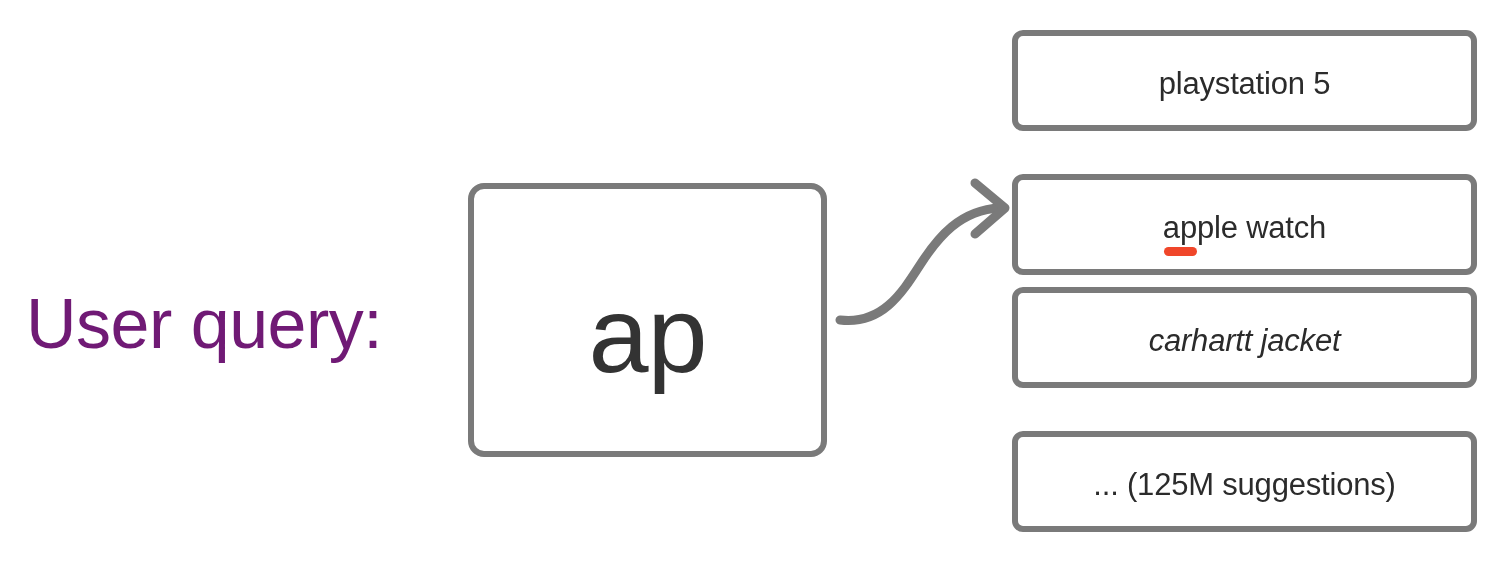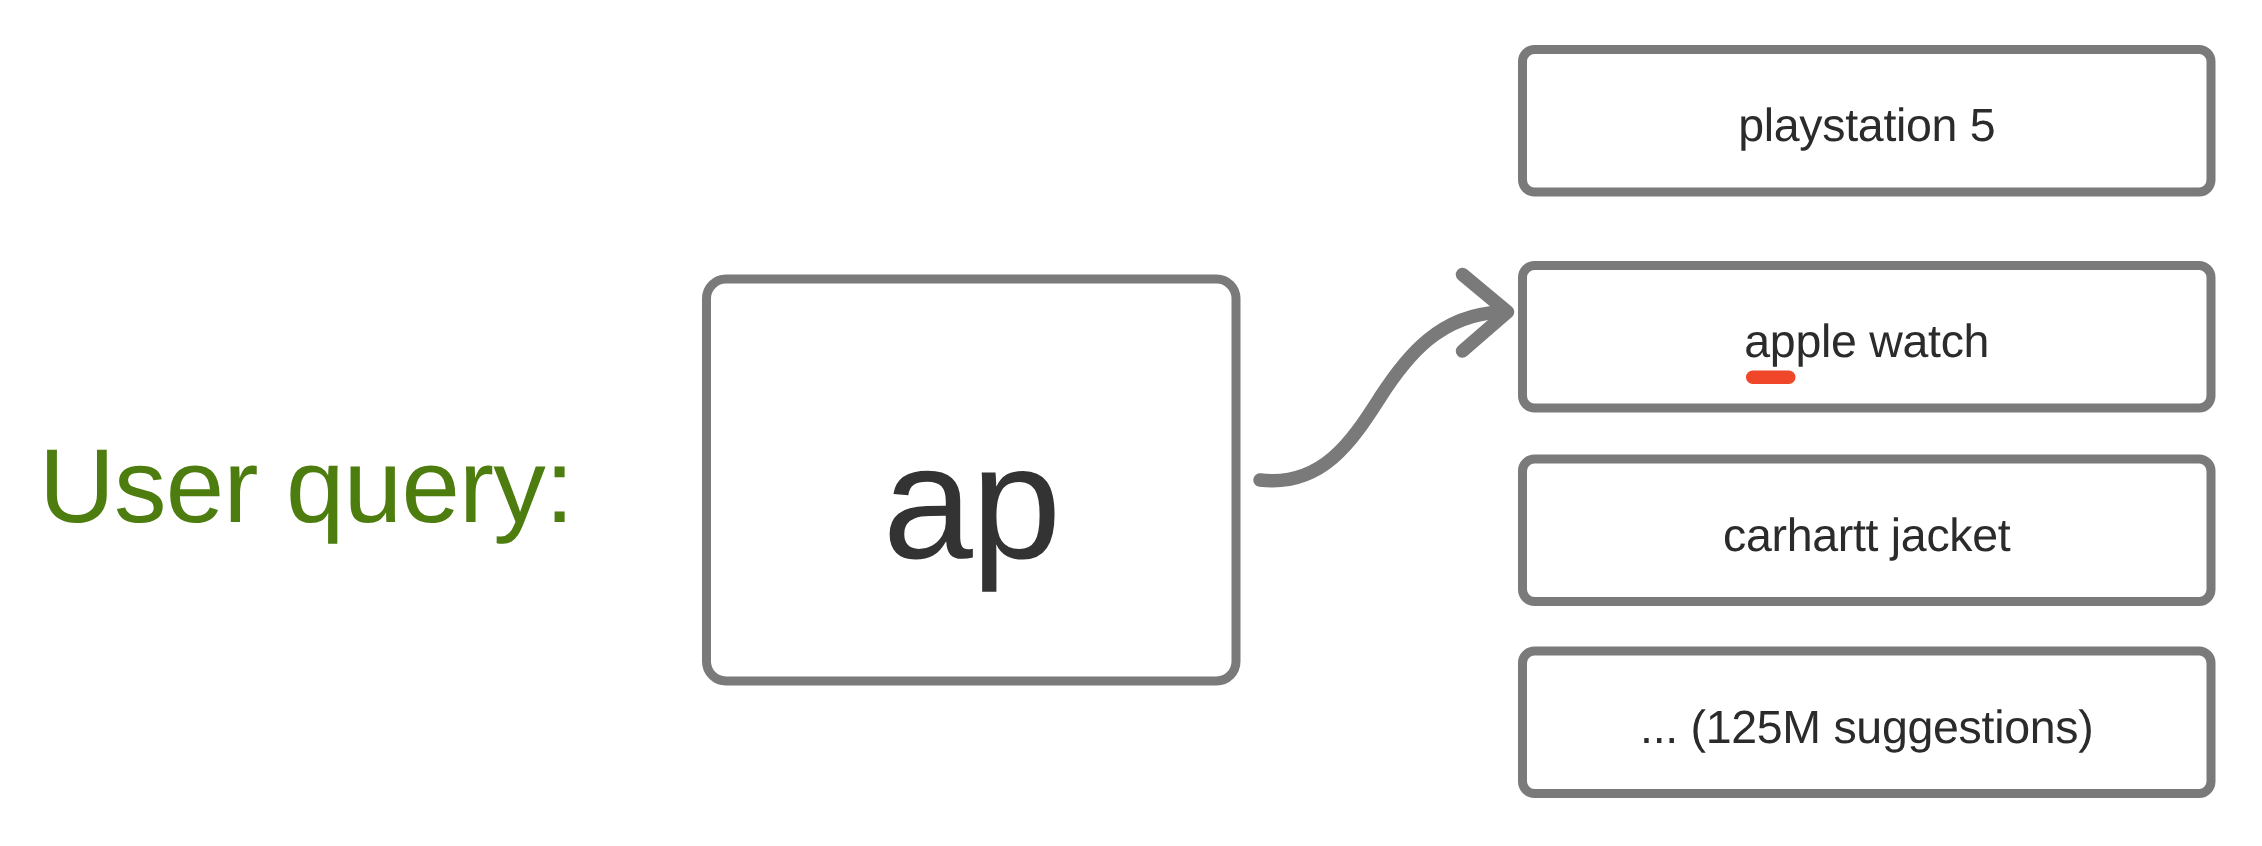--- a/index.html
+++ b/index.html
@@ -20,21 +20,21 @@
     background: #ffffff;
   }
 
   
   #query-label {
     position: absolute;
     left: 26px;
     top: 284px;
     font-size: 70px;
     line-height: 80px;
-    color: #4d7c0f;
+    color: #701a75;
     letter-spacing: -0.5px;
     white-space: nowrap;
   }
 
   
   #query-box {
     position: absolute;
     left: 468px;
     top: 183px;
     width: 359px;
@@ -72,21 +72,21 @@
     left: 1012px;
     width: 465px;
     height: 101px;
     box-sizing: border-box;
     border: 6px solid #7a7a7a;
     border-radius: 11px;
     background: #ffffff;
   }
   #suggestion-0 { top: 30px; }
   #suggestion-1 { top: 174px; }
-  #suggestion-2 { top: 303px; }
+  #suggestion-2 { top: 287px; font-style: italic; }
   #suggestion-3 { top: 431px; text-decoration: underline; }
 
   .suggestion-text {
     position: absolute;
     left: 0;
     right: 0;
     top: 30px;
     text-align: center;
     font-size: 31px;
     line-height: 36px;

